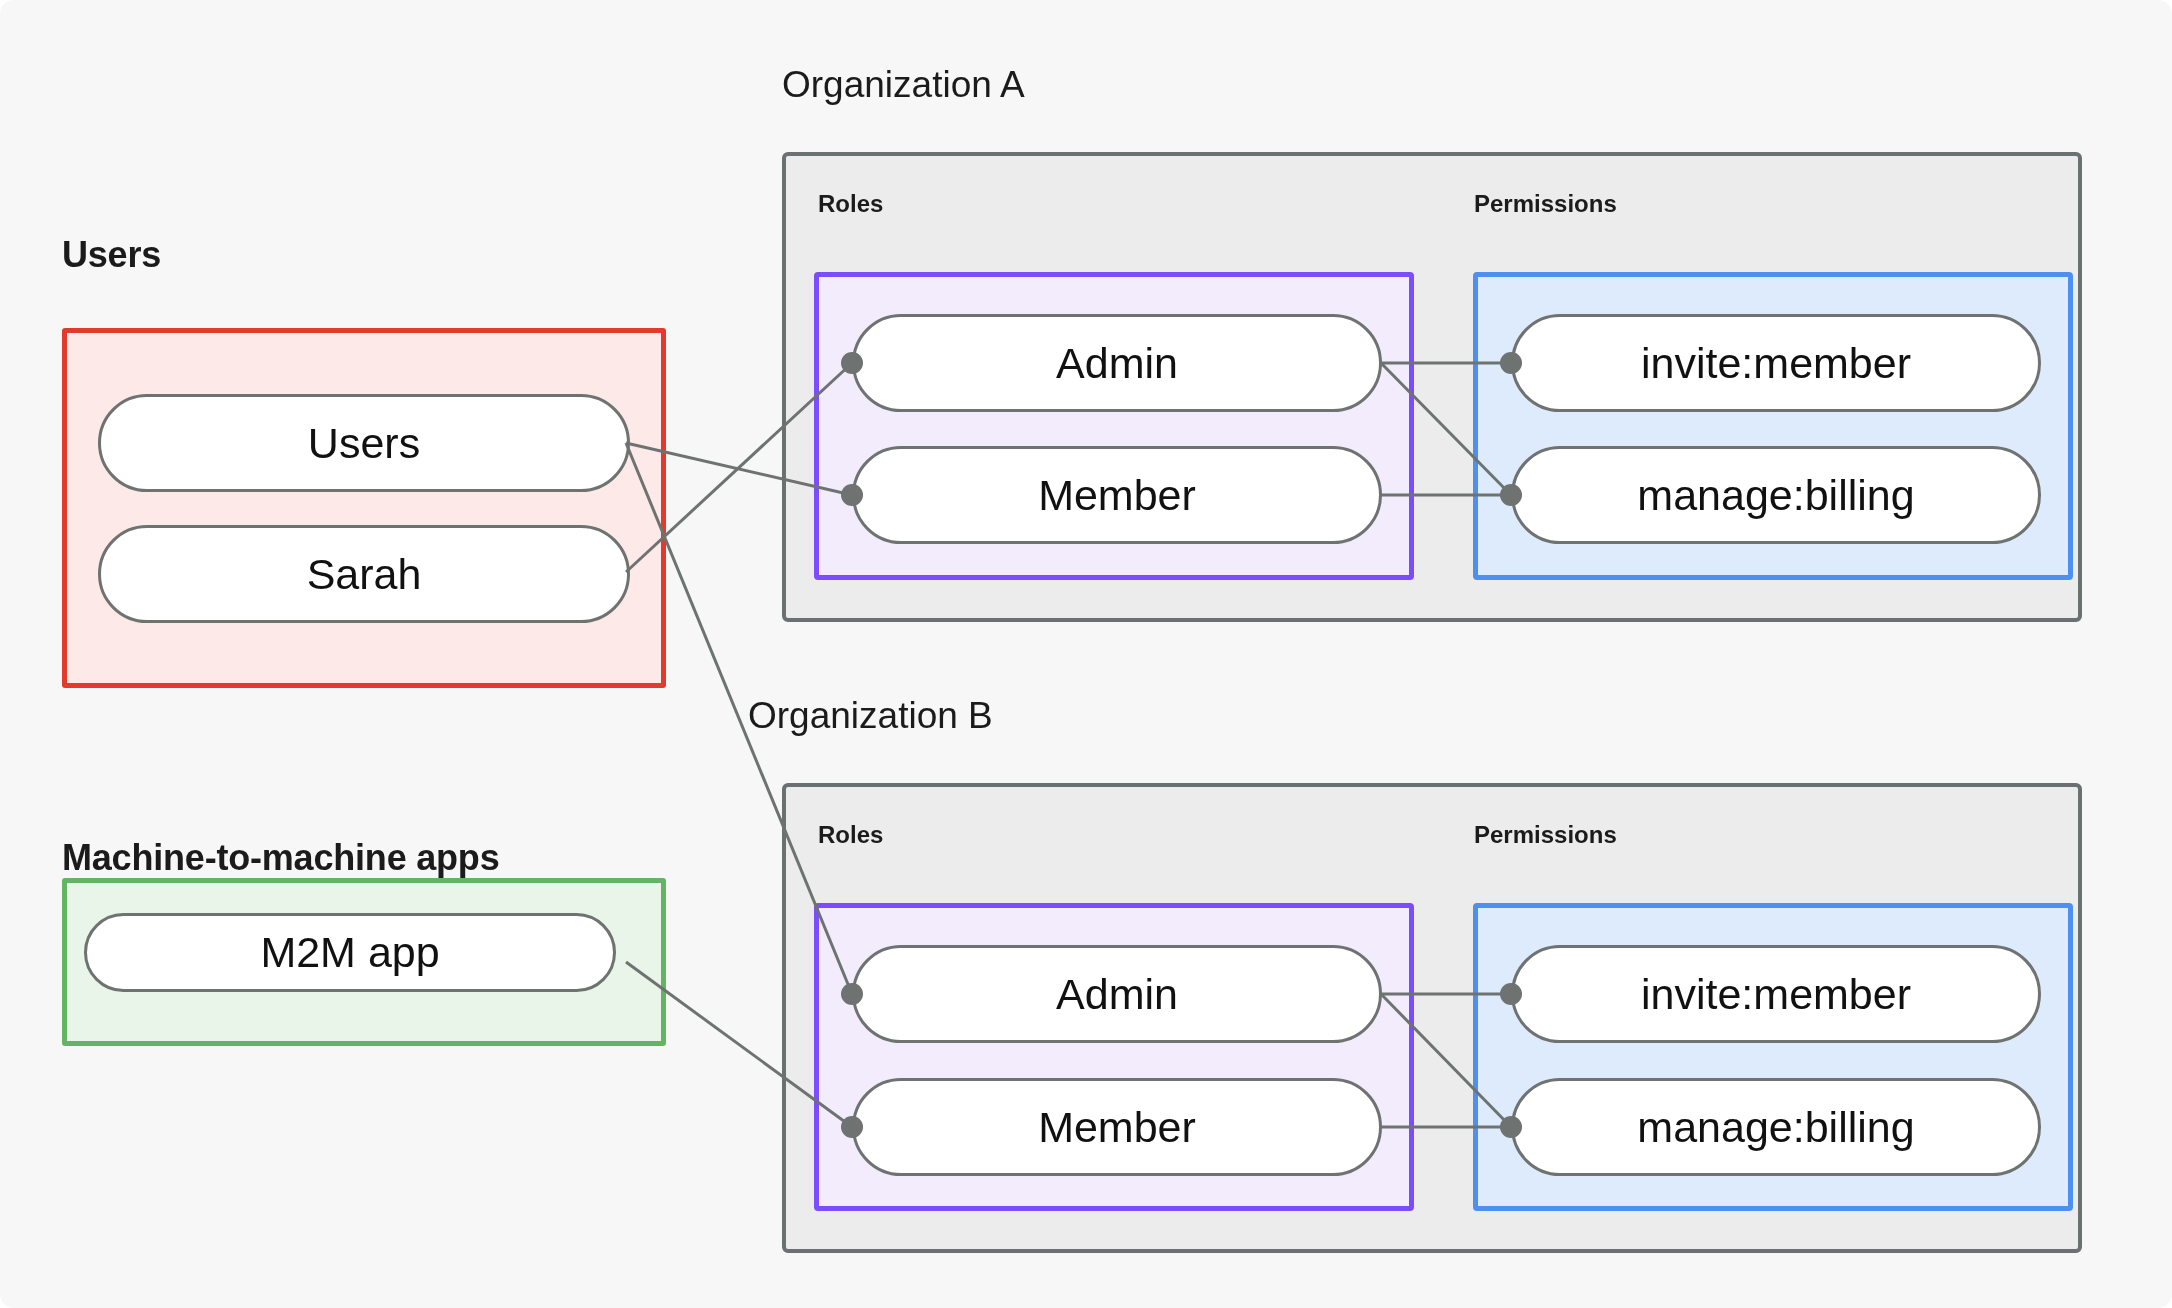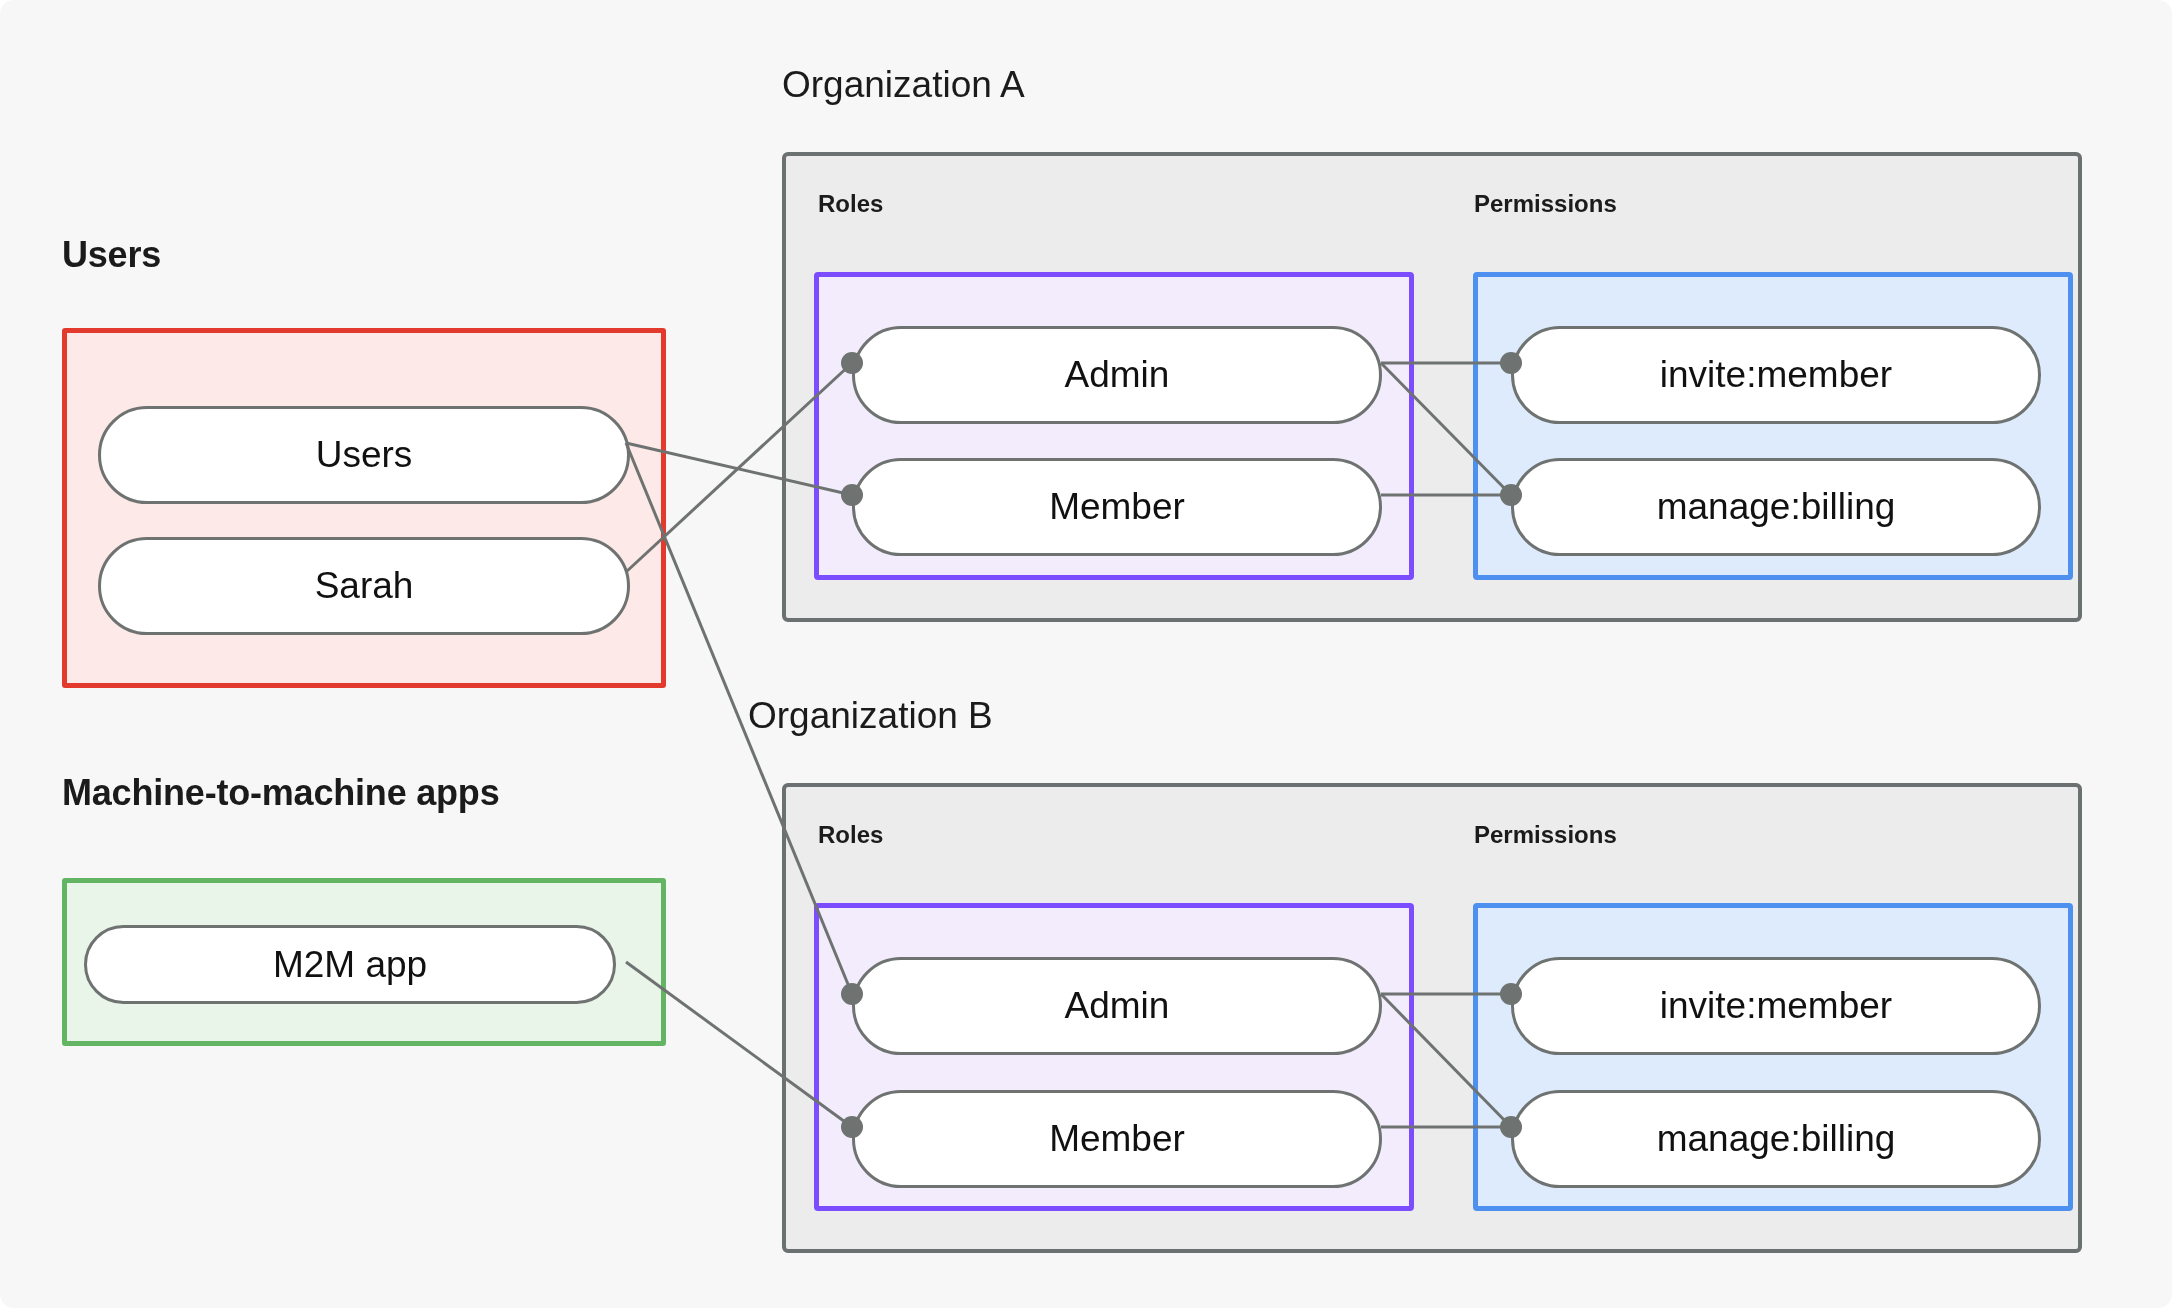--- a/index.html
+++ b/index.html
@@ -94,26 +94,25 @@
   
   .node {
     position: absolute;
     box-sizing: border-box;
     background: #ffffff;
     border: 3px solid #6e7270;
     border-radius: 999px;
     display: flex;
     align-items: center;
     justify-content: center;
-    font-size: 37px;
+    font-size: 43px;
     font-weight: 400;
     color: #111111;
     white-space: nowrap;
     z-index: 4;
-    margin-top: 12px;
   }
 </style>
 </head>
 <body>
 
 <div id="canvas">
 
   <svg class="edges" viewBox="0 0 2172 1308">
 
     <line class="edge-line" x1="626" y1="443" x2="852" y2="495"></line>
@@ -147,21 +146,21 @@
   </svg>
 
   <div class="group-label" style="left:62px; top:234px;">Users</div>
 
   <div class="box users" style="left:62px; top:328px; width:604px; height:360px;"></div>
 
   <div class="node" style="left:98px; top:394px; width:532px; height:98px;">Users</div>
 
   <div class="node" style="left:98px; top:525px; width:532px; height:98px;">Sarah</div>
 
-  <div class="group-label" style="left:62px; top:772px;">Machine-to-machine apps</div>
+  <div class="group-label" style="left:62px; top:837px;">Machine-to-machine apps</div>
 
   <div class="box m2m" style="left:62px; top:878px; width:604px; height:168px;"></div>
 
   <div class="node" style="left:84px; top:913px; width:532px; height:79px;">M2M app</div>
 
   <div class="org-title" style="left:782px; top:64px;">Organization A</div>
 
   <div class="box org" style="left:782px; top:152px; width:1300px; height:470px;"></div>
 
   <div class="inner-title" style="left:818px; top:190px;">Roles</div>

